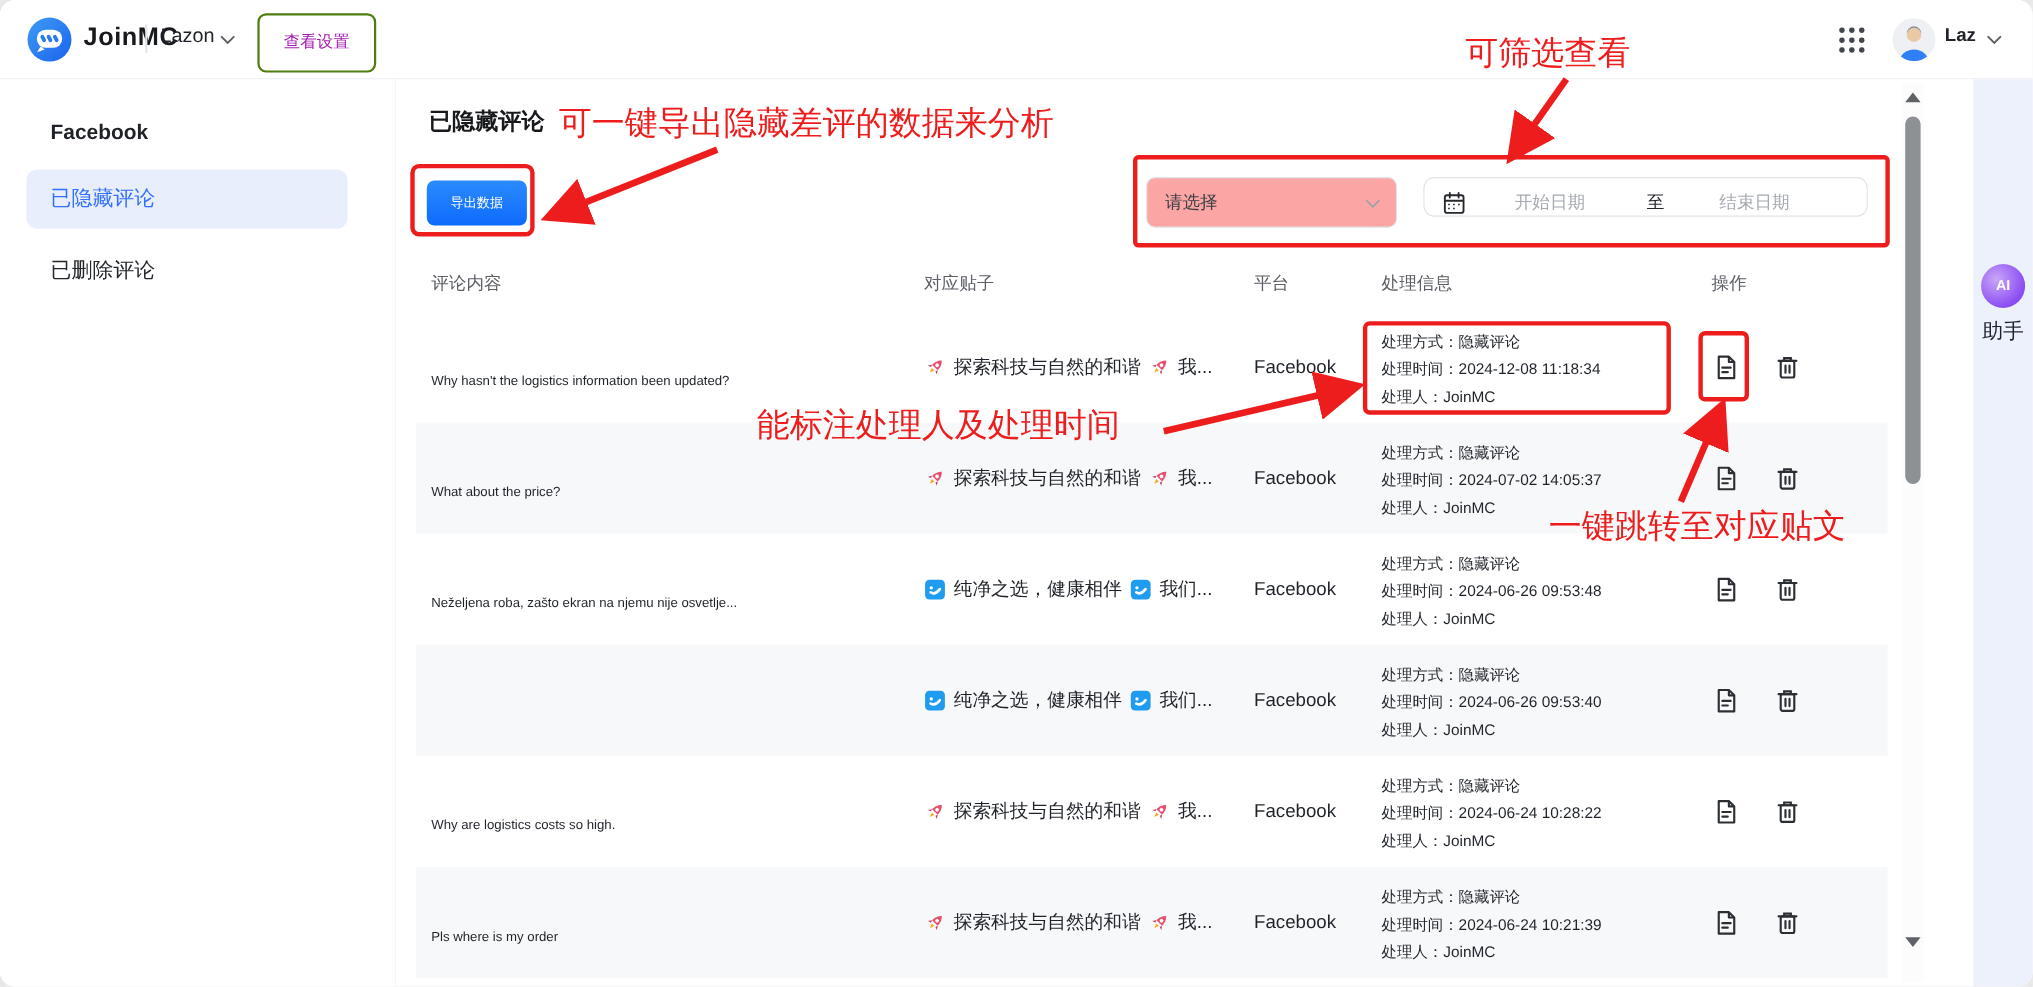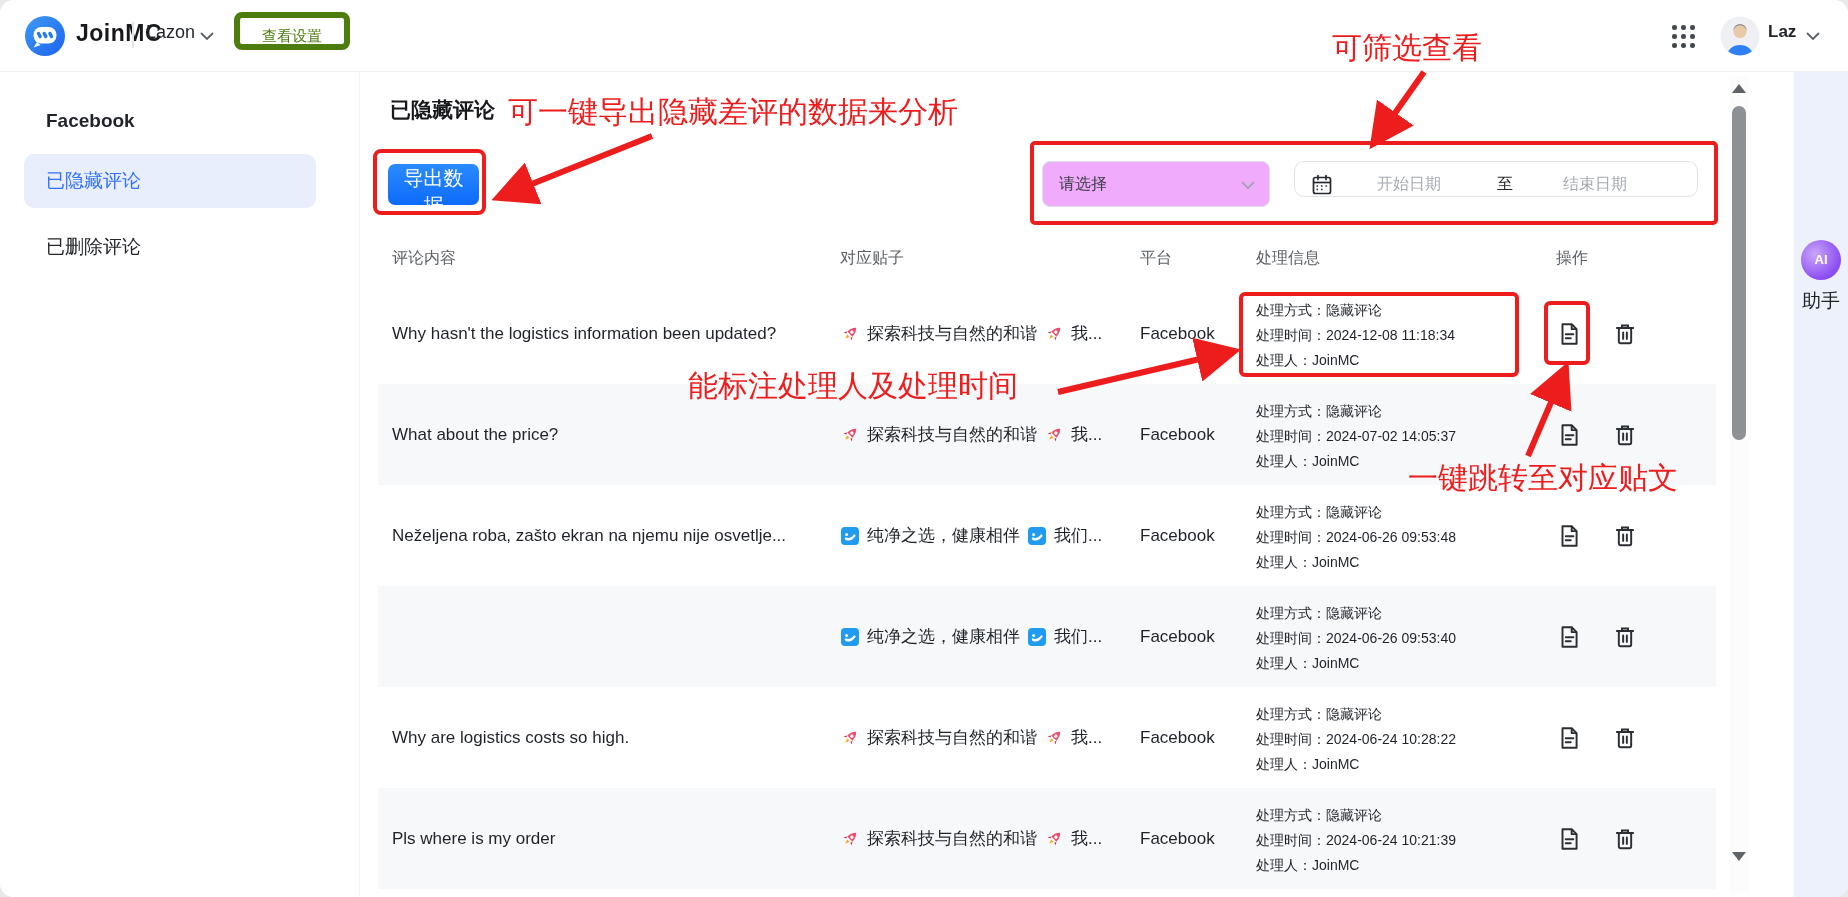--- a/index.html
+++ b/index.html
@@ -6,57 +6,57 @@
   *{box-sizing:border-box;font-family:"Liberation Sans","DejaVu Sans",sans-serif;}
   #app{position:relative;width:1848px;height:897px;background:#fff;overflow:hidden;border-radius:14px;}
 
   
   .topbar{position:absolute;left:0;top:0;width:1848px;height:72px;background:#fff;border-bottom:1px solid #eef0f3;z-index:5;}
   .logo{position:absolute;left:24px;top:15px;width:42px;height:42px;}
   .brand{position:absolute;left:76px;top:20px;font-size:23px;font-weight:700;color:#17191c;letter-spacing:.5px;}
   .hdr-divider{position:absolute;left:132px;top:22px;width:2px;height:26px;background:#e3e6ea;}
   .workspace{position:absolute;left:146px;top:22px;font-size:18px;color:#1f2329;}
   .ws-chevron{position:absolute;left:200px;top:32px;}
-  .settings-btn{position:absolute;left:234px;top:12px;height:38px;padding:0 22px;background:#fff;border:6px solid #4d7c0f;border-radius:8px;font-size:15px;color:#4d7c0f;line-height:36px;cursor:pointer;}
+  .settings-btn{position:absolute;left:234px;top:12px;height:54px;padding:0 22px;background:#fff;border:2px solid #4d7c0f;border-radius:8px;font-size:15px;color:#a21caf;line-height:36px;cursor:pointer;}
   .grid-icon{position:absolute;left:1672px;top:25px;width:23px;height:23px;display:grid;grid-template-columns:repeat(3,1fr);gap:4px;}
   .grid-icon i{width:4.5px;height:4.5px;border-radius:50%;background:#42464d;}
   .avatar{position:absolute;left:1720px;top:16px;width:40px;height:40px;}
   .user-name{position:absolute;left:1768px;top:22px;font-size:17px;font-weight:600;color:#1f2329;}
   .user-chevron{position:absolute;left:1806px;top:32px;}
 
   
   .sidebar{position:absolute;left:0;top:72px;width:360px;height:825px;background:#fff;border-right:1px solid #f3f4f6;}
   .sb-section{position:absolute;left:46px;top:38px;font-size:19px;font-weight:600;color:#1f2329;}
   .sb-item{position:absolute;left:24px;width:292px;height:54px;border-radius:10px;font-size:19px;color:#23262b;line-height:54px;padding-left:22px;cursor:pointer;}
   .sb-item.active{background:#e8eefc;color:#3370ff;}
   .sb-item.i1{top:82px;}
   .sb-item.i2{top:148px;border-radius:10px;}
 
   
   .page-title{position:absolute;left:390px;top:96px;font-size:21px;font-weight:700;color:#17191c;}
-  .export-btn{position:absolute;left:388px;top:164px;width:91px;height:41px;border:none;border-radius:7px;background:linear-gradient(180deg,#2a8bff,#0d6bfb);color:#fff;font-size:20px;cursor:pointer;}
-
-  .select-box{position:absolute;left:1042px;top:161px;width:228px;height:46px;border:1px solid #e0e3e8;border-radius:8px;background:#f0abfc;cursor:pointer;}
+  .export-btn{position:absolute;left:388px;top:164px;width:91px;height:41px;border:none;border-radius:7px;background:linear-gradient(180deg,#2a8bff,#0d6bfb);color:#fff;font-size:12px;cursor:pointer;}
+
+  .select-box{position:absolute;left:1042px;top:161px;width:228px;height:46px;border:1px solid #e0e3e8;border-radius:8px;background:#fca5a5;cursor:pointer;}
   .select-box .ph{position:absolute;left:16px;top:12px;font-size:16px;color:#3c4046;}
   .select-box .chev{position:absolute;right:14px;top:19px;}
   .date-box{position:absolute;left:1294px;top:161px;width:404px;height:36px;border:1px solid #e0e3e8;border-radius:10px;background:#fff;cursor:pointer;}
   .date-box .cal{position:absolute;left:16px;top:11px;}
   .date-ph{position:absolute;top:12px;font-size:16px;color:#a6aab2;}
   .date-ph.start{left:82px;}
   .date-ph.end{left:268px;}
   .date-sep{position:absolute;left:202px;top:12px;font-size:16px;color:#23262b;}
 
   
   .thead span{position:absolute;top:248px;font-size:16px;color:#5c6066;}
   .th-comment{left:392px;} .th-post{left:840px;} .th-platform{left:1140px;} .th-info{left:1256px;} .th-actions{left:1556px;}
 
   .row{position:absolute;left:378px;width:1338px;height:101px;}
   .row.alt{background:#f7f8fa;}
   .r1{top:283px;} .r2{top:384px;} .r3{top:485px;} .r4{top:586px;} .r5{top:687px;} .r6{top:788px;}
-  .cell-comment{position:absolute;left:14px;top:0;width:432px;height:101px;display:flex;align-items:center;font-size:17px;color:#1f2329;}
+  .cell-comment{position:absolute;left:14px;top:12px;width:432px;height:101px;display:flex;align-items:center;font-size:12px;color:#1f2329;}
   .cell-post{position:absolute;left:462px;top:0;width:292px;height:101px;display:flex;align-items:center;gap:7px;font-size:17px;color:#1f2329;white-space:nowrap;}
   .cell-platform{position:absolute;left:762px;top:0;height:101px;display:flex;align-items:center;font-size:17px;color:#1f2329;}
   .cell-info{position:absolute;left:878px;top:15px;font-size:14px;line-height:25px;color:#1f2329;white-space:nowrap;}
   .cell-actions{position:absolute;left:1178px;top:0;height:101px;display:flex;align-items:center;gap:30px;}
   .icon-btn{width:26px;height:26px;cursor:pointer;display:inline-flex;}
 
   
   .note{position:absolute;color:#ee1d1d;font-weight:400;font-size:30px;white-space:nowrap;z-index:8;}
   .note.n-export{left:508px;top:92px;}
   .note.n-filter{left:1332px;top:28px;}

